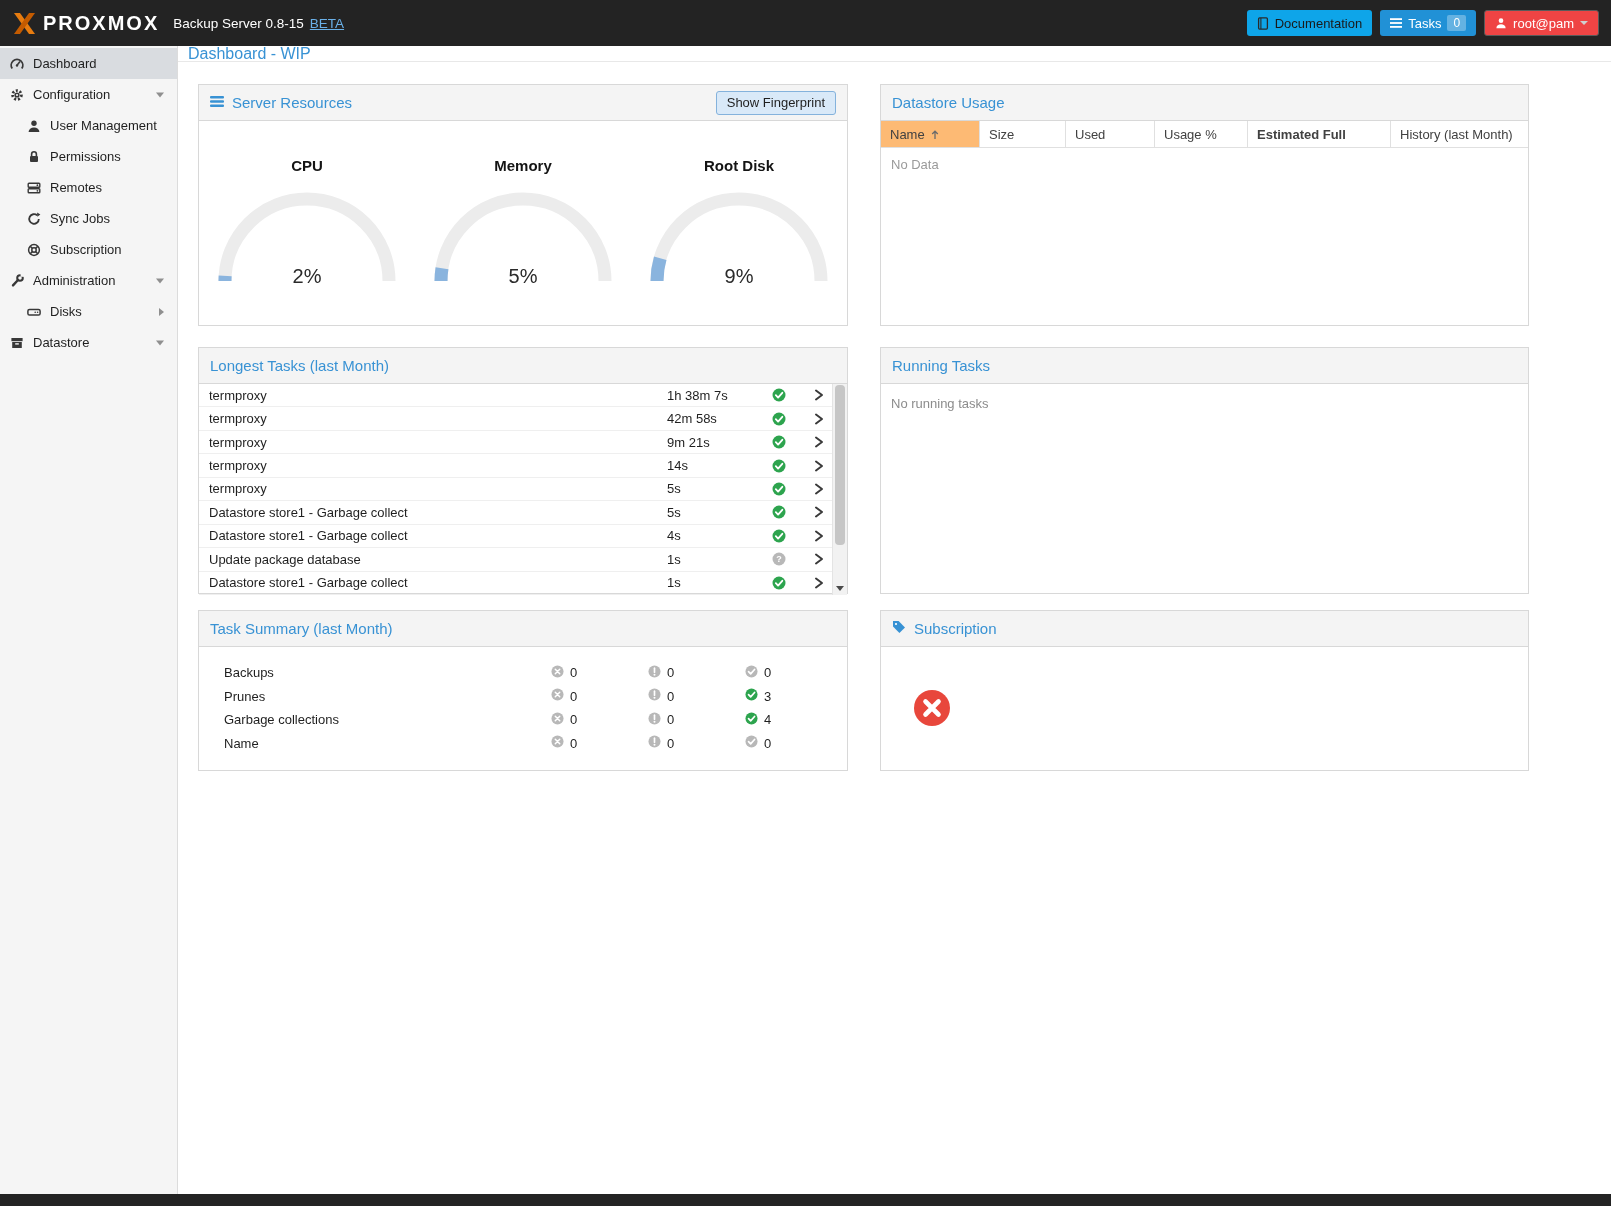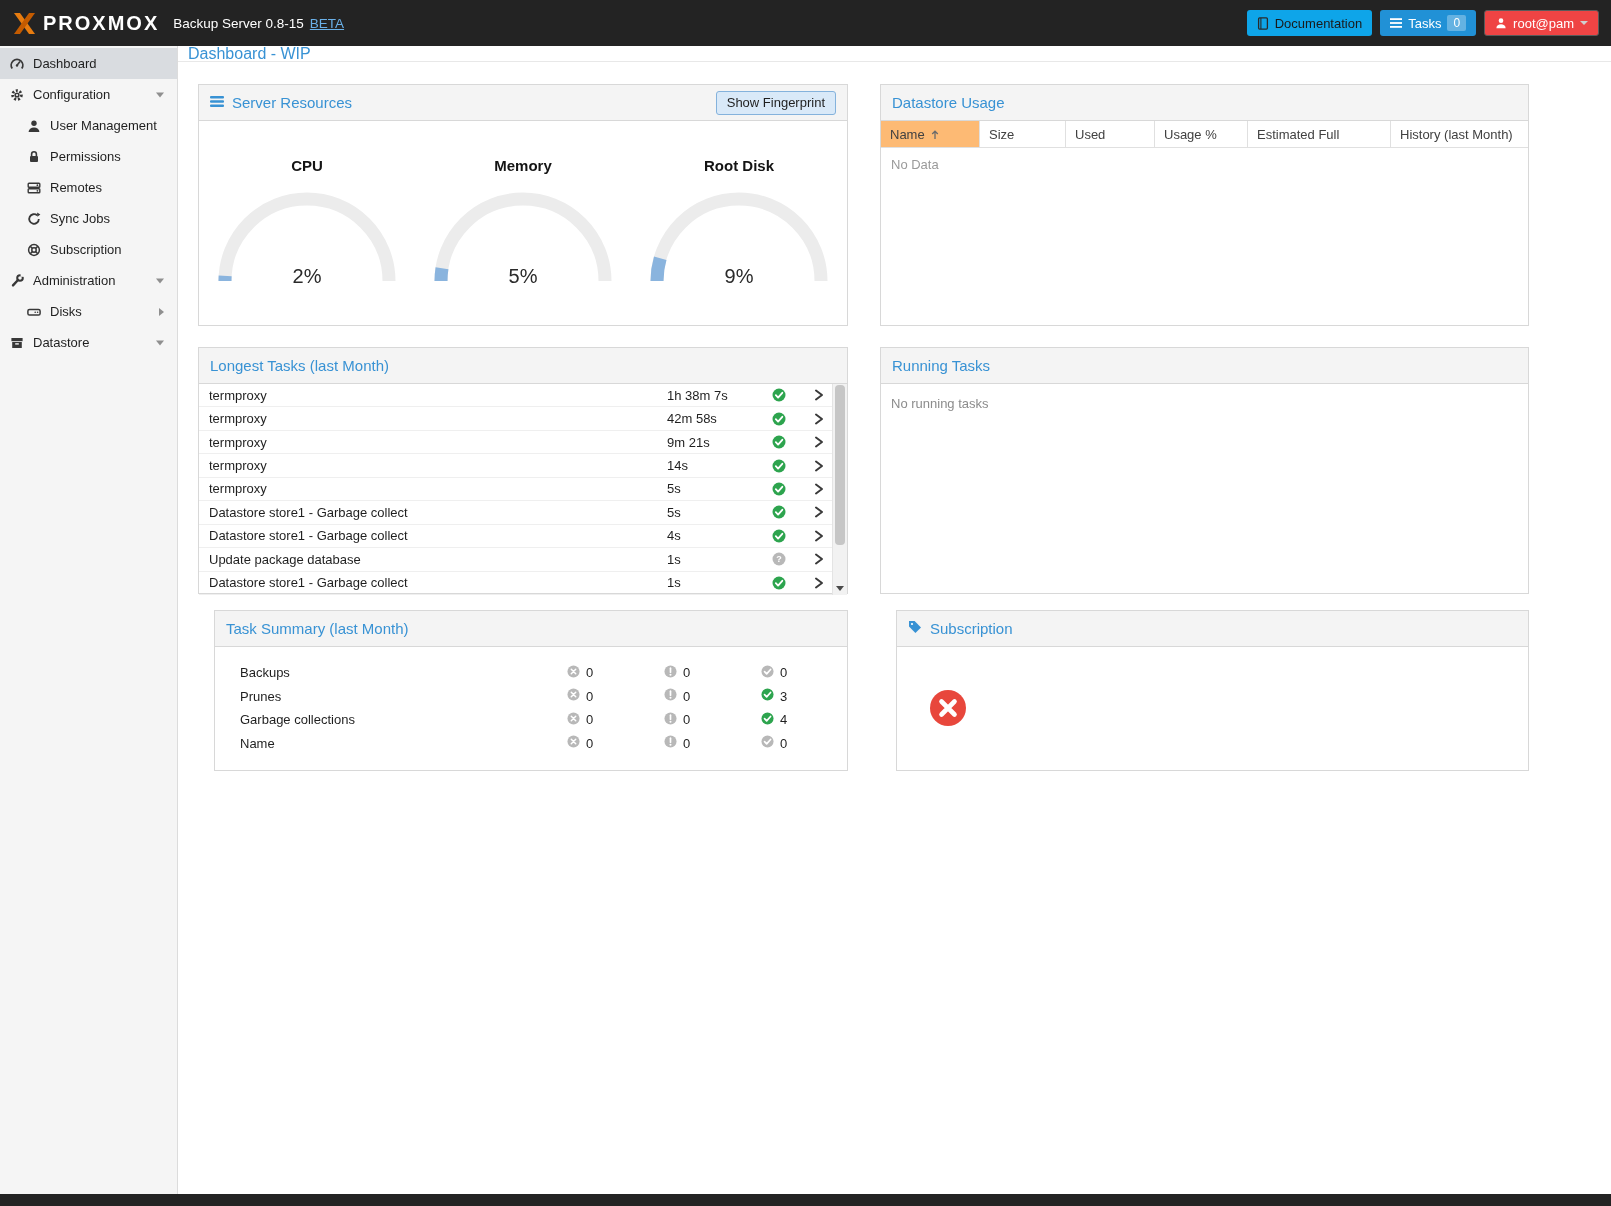--- a/index.html
+++ b/index.html
@@ -55,21 +55,21 @@
     border-bottom:1px solid #e8e8e8; color:#3892d4; font-size:16px;
   }
   .content { padding:22px 0 0 20px; display:flex; gap:32px; }
   .col { display:flex; flex-direction:column; }
   .col.left  { width:650px; }
   .col.right { width:649px; }
 
   .panel { border:1px solid #d8d8d8; background:#fff; }
   .row1 { height:242px; margin-bottom:21px; }
   .row2 { height:247px; margin-bottom:16px; }
-  .row3 { height:161px;margin-left:16px; }
+  .row3 { height:161px; }
   .panel-header {
     height:36px; background:#f4f4f4; border-bottom:1px solid #d8d8d8;
     display:flex; align-items:center; gap:8px; padding:0 11px;
   }
   .panel-title { color:#3892d4; font-size:15px; }
   .ph-spacer { flex:1; }
   .btn-fingerprint {
     height:24px; padding:0 10px; font-size:13px; font-family:inherit;
     background:#d9e9f8; border:1px solid #84b2dc; border-radius:3px; color:#1f1f1f; cursor:pointer;
   }
@@ -81,21 +81,21 @@
   .gauge-arc-wrap { position:relative; width:190px; height:104px; margin:0 auto; }
   .gauge-value { position:absolute; left:0; right:0; bottom:0; font-size:20px; color:#2a2a2a; }
 
   
   .dgrid-header { display:flex; height:27px; border-bottom:1px solid #e0e0e0; }
   .dg-cell {
     display:flex; align-items:center; gap:5px; padding:0 9px; font-size:13px; color:#414141;
     border-right:1px solid #e0e0e0; cursor:pointer;
   }
   .dg-cell.sorted { background:#fdba74; }
-  .c-name{width:99px;} .c-size{width:86px;} .c-used{width:89px;} .c-usage{width:93px;} .c-est{width:143px;} .c-hist{flex:1; border-right:none;}
+  .c-name{width:99px;} .c-size{width:86px;} .c-used{width:89px;} .c-usage{width:93px;} .c-est{width:143px;font-weight:bold;} .c-hist{flex:1; border-right:none;}
   .dg-empty { padding:9px 10px; color:#9a9a9a; }
 
   
   .lt-body { position:relative; height:211px; overflow:hidden; }
   .task-row {
     height:23.45px; display:flex; align-items:center; padding-left:10px;
     border-bottom:1px solid #efefef; cursor:pointer; margin-right:15px;
   }
   .tr-name { flex:1; color:#1f1f1f; }
   .tr-dur  { width:105px; color:#1f1f1f; }

